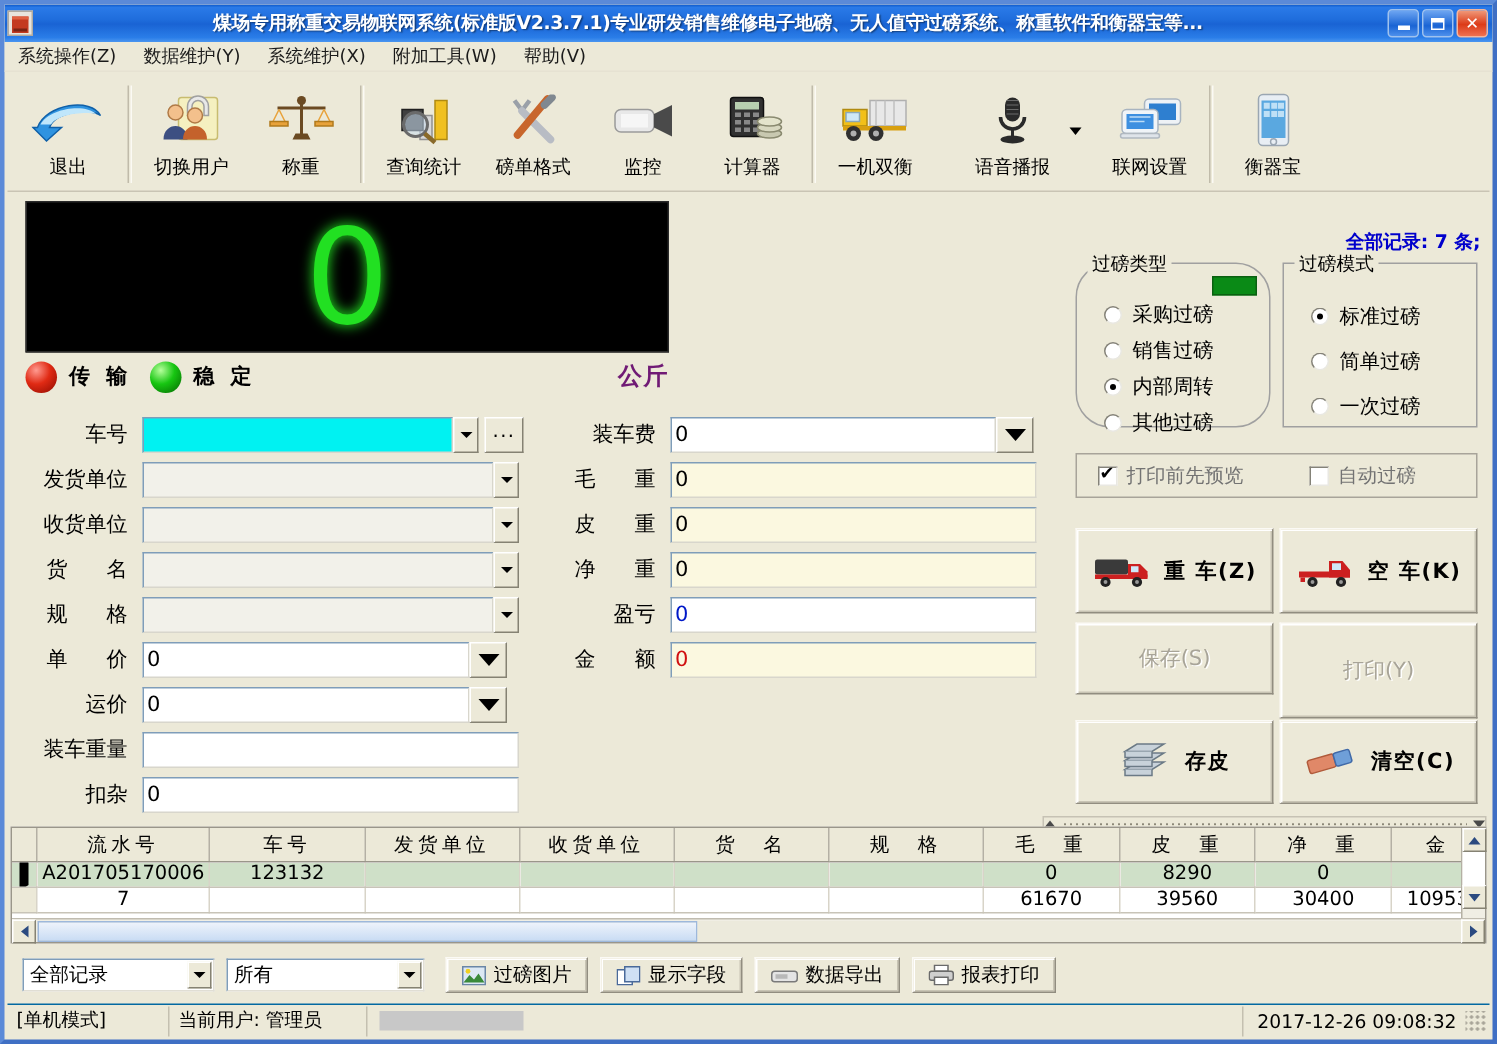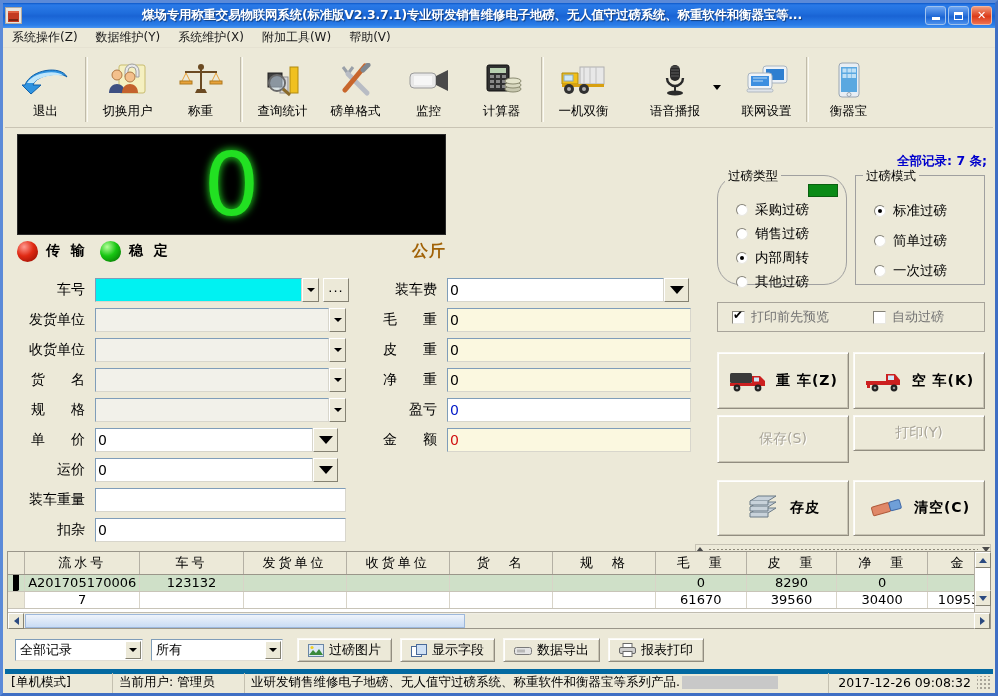--- a/index.html
+++ b/index.html
@@ -118,21 +118,21 @@
   .ledstatus {
     position: absolute; left: 14px; top: 234px; width: 429px; height: 28px;
     display: flex; align-items: center;
   }
   .lamp {
     width: 21px; height: 21px; border-radius: 50%; flex: none;
   }
   .lamp.red { background: radial-gradient(circle at 34% 28%, #ff9a90 0%, #e02a14 45%, #8c0a00 100%); }
   .lamp.green { background: radial-gradient(circle at 34% 28%, #b6ff9c 0%, #17c612 45%, #046400 100%); }
   .ledstatus .t { font-size: 14px; font-weight: bold; color: #000; margin: 0 12px 0 8px; letter-spacing: 3px; }
-  .ledstatus .unit { margin-left: auto; font-size: 16px; font-weight: bold; color: #a16207; letter-spacing: 1px; }
+  .ledstatus .unit { margin-left: auto; font-size: 16px; font-weight: bold; color: #701a75; letter-spacing: 1px; }
 
   
   .formarea {
     position: absolute; left: 6px; top: 266px; width: 700px; height: 275px;
     background: #ece9d8;
   }
   .frow { position: absolute; display: flex; align-items: center; height: 26px; }
   .flabel {
     width: 86px; text-align: right; padding-right: 10px;
     font-size: 14px; color: #000; font-weight: normal; white-space: nowrap;
@@ -297,21 +297,21 @@
   .bbtn {
     height: 24px; background: #ece9d8;
     border: 1px solid; border-color: #fbfaf5 #918d80 #918d80 #fbfaf5;
     box-shadow: inset 1px 1px 0 #fff, inset -1px -1px 0 #c8c4b4;
     display: flex; align-items: center; justify-content: center; gap: 5px;
     padding: 0 10px; font-size: 13px; color: #000; white-space: nowrap;
   }
 
   .statusbar {
     position: absolute; left: 2px; right: 2px; bottom: 2px; height: 22px;
-    background: #ece9d8; border-top: 5px solid #0369a1;
+    background: #ece9d8; border-top: 1px solid #0369a1;
     display: flex; align-items: center; font-size: 12.5px; color: #000;
   }
   .scell {
     height: 20px; display: flex; align-items: center; padding: 0 6px;
     border-right: 1px solid #c4c0b0;
     white-space: nowrap; overflow: hidden;
   }
   .scell.grow { flex: 1; position: relative; }
   .redact {
     display: inline-block; width: 96px; height: 13px;
@@ -726,21 +726,21 @@
           <circle cx="30" cy="18" r="1.3" fill="#999"></circle>
       </svg>
     </span>
     <span class="bl">空 车(K)</span>
   </div>
 
   <div class="abtn disabled" style="left:714px; top:412px; width:132px; height:48px;">
     <span>保存(S)</span>
   </div>
 
-  <div class="abtn disabled" style="left:850px; top:412px; width:132px; height:36px;">
+  <div class="abtn disabled" style="left:850px; top:412px; width:132px; height:64px;">
     <span>打印(Y)</span>
   </div>
 
   <div class="abtn" style="left:714px; top:477px; width:132px; height:56px;">
     <span>
       <svg width="36" height="26" viewBox="0 0 36 26">
         <g stroke="#6b7a86" fill="#c8d2da">
           <path d="M4 18 l8-5 h18 l-8 5 z"></path>
             <path d="M4 18 v4 l18 0 v-4"></path>
           <path d="M4 12 l8-5 h18 l-8 5 z"></path>
@@ -907,20 +907,19 @@
           </svg>
       </span>
       <span>报表打印</span>
     </div>
   </div>
 
   <div class="statusbar">
     <div class="scell" style="width:108px;">[单机模式]</div>
     <div class="scell" style="width:132px;">当前用户: 管理员</div>
     <div class="scell grow">
-      <span>业研发销售维修电子地磅、无人值守过磅系统、称重软件和衡器宝等系列产品.</span>
         <span class="redact"></span>
     </div>
     <div class="scell" style="width:148px; justify-content:flex-end; border-right:none;">2017-12-26 09:08:32</div>
     <div class="grip"></div>
   </div>
 
 </div>
 
 </body></html>

